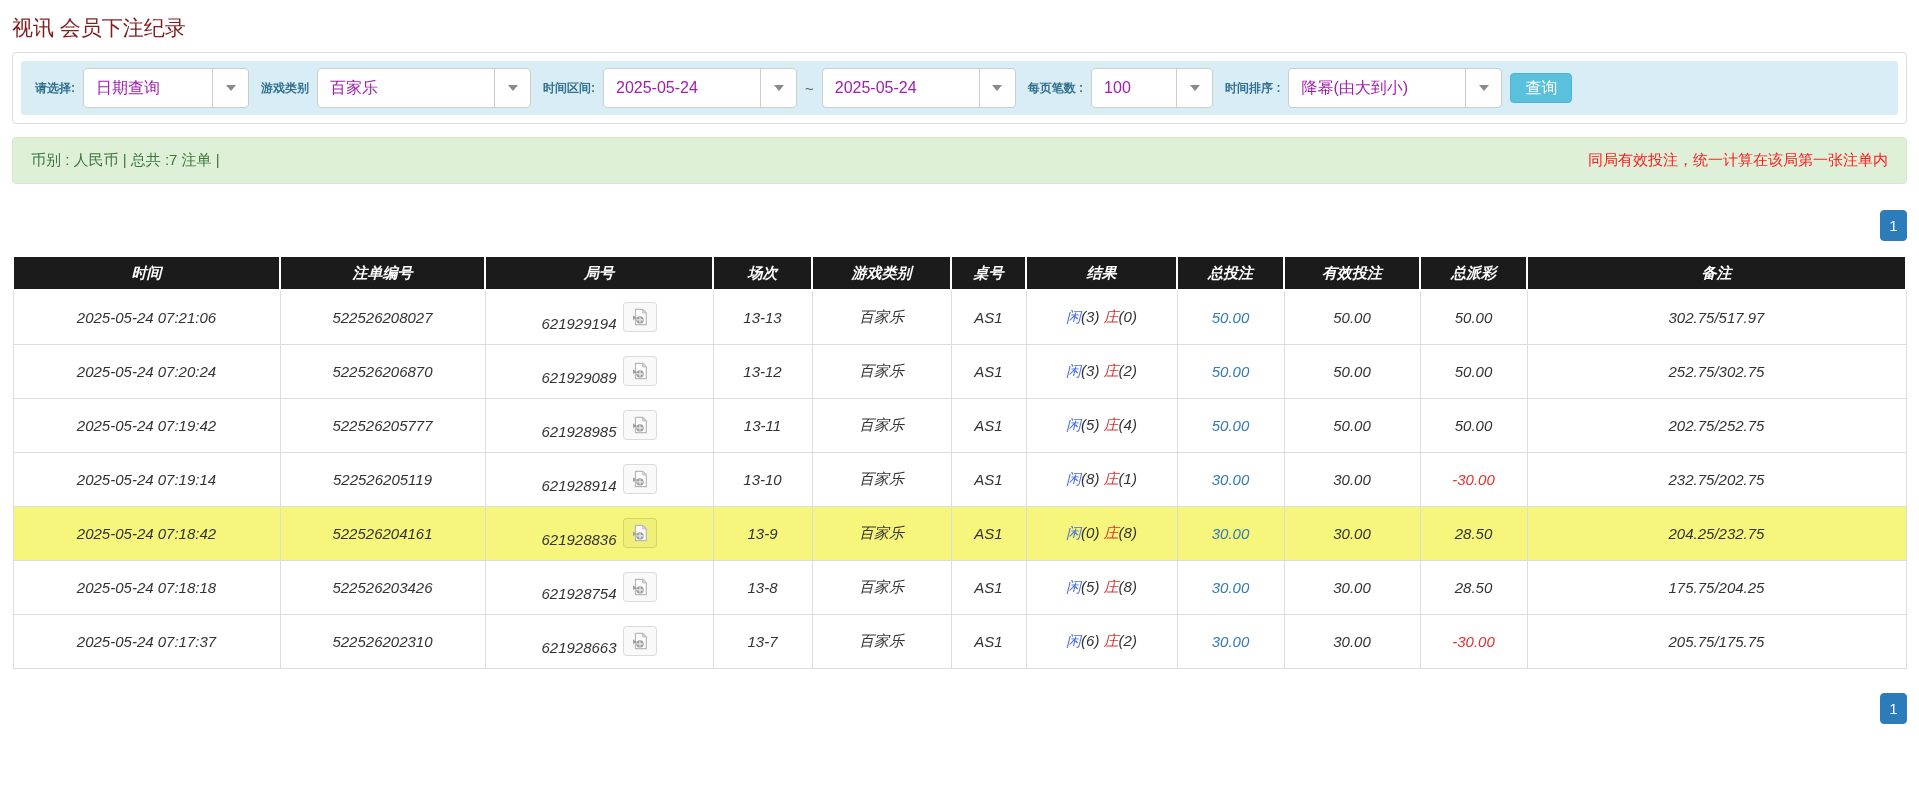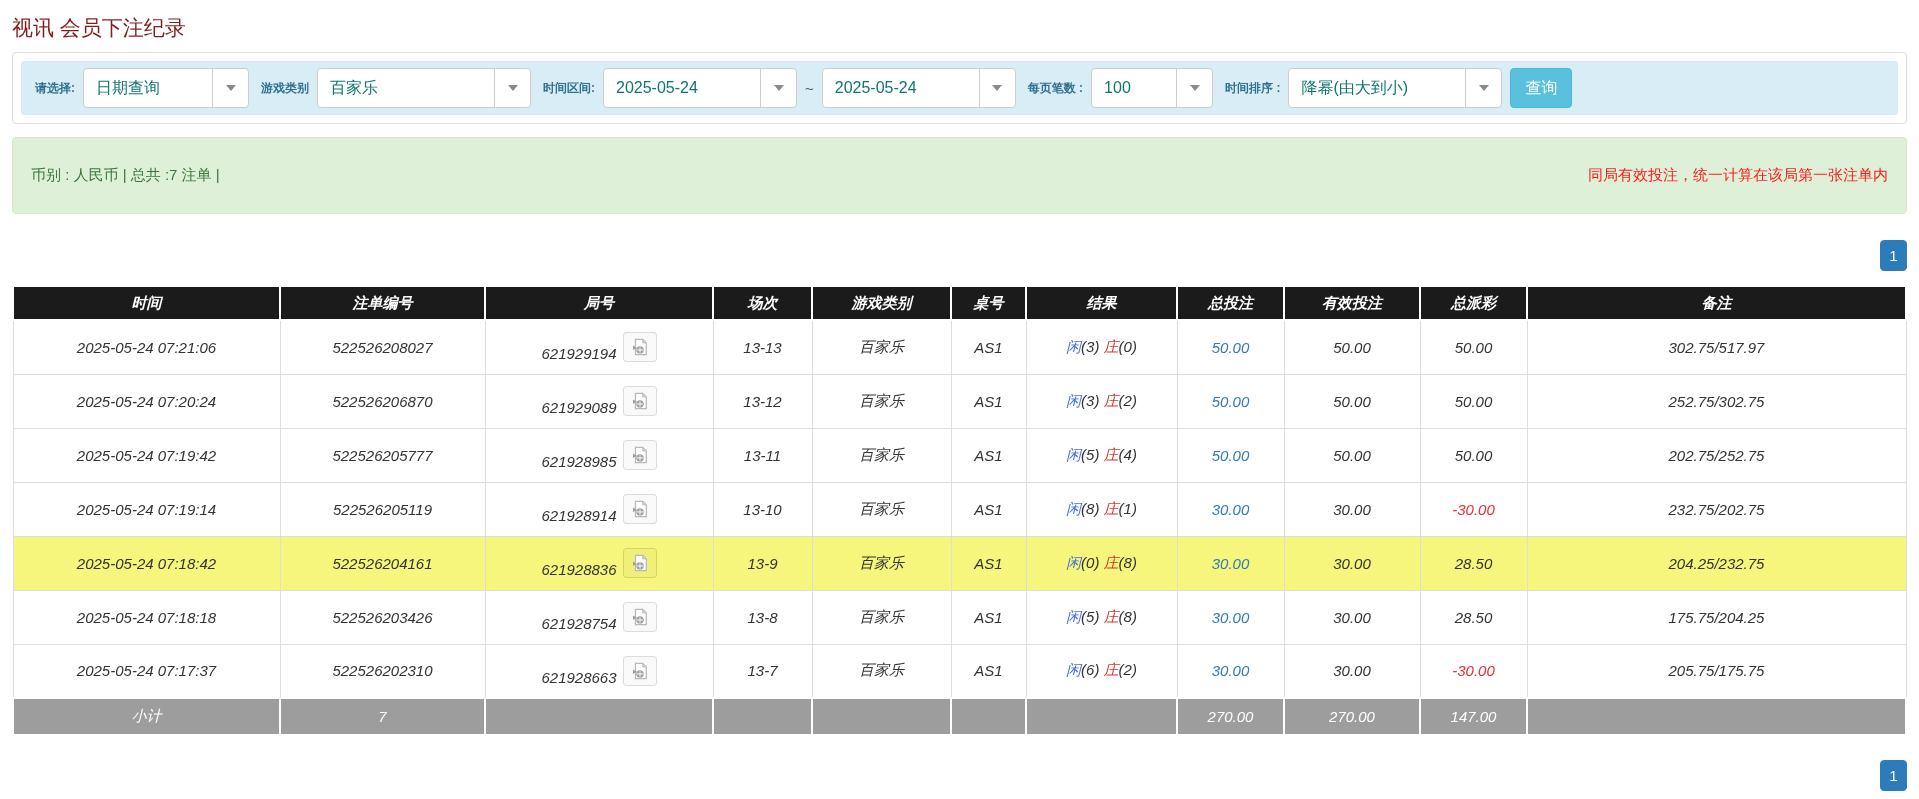--- a/index.html
+++ b/index.html
@@ -18,34 +18,34 @@
   .filter-panel { border: 1px solid #ddd; border-radius: 4px; padding: 8px; margin-bottom: 13px; background: #fff; }
   .filter-bar {
     background: var(--filter-bg); border-radius: 3px;
     padding: 7px 10px; display: flex; align-items: center; gap: 8px;
   }
   .filter-label { color: var(--label-blue); font-weight: bold; font-size: 12px; white-space: nowrap; margin-left: 4px; }
   .select {
     background: #fff; border: 1px solid #ccc; border-radius: 4px;
     height: 40px; display: inline-flex; align-items: stretch; cursor: pointer; overflow: hidden;
   }
-  .select-text { padding: 0 12px; display: flex; align-items: center; font-size: 16px; color: #0f766e; white-space: nowrap; flex: 1; }
+  .select-text { padding: 0 12px; display: flex; align-items: center; font-size: 16px; color: #a21caf; white-space: nowrap; flex: 1; }
   .select-caret { width: 36px; border-left: 1px solid #ccc; display: flex; align-items: center; justify-content: center; }
   .caret { width: 0; height: 0; border-left: 5px solid transparent; border-right: 5px solid transparent; border-top: 6px solid #8a8a8a; }
   .tilde { color: #555; font-size: 15px; }
   .search-btn {
     background: var(--accent-blue); border: 1px solid #46b8da; color: #fff;
-    font-size: 16px; height: 40px; padding: 0 14px; border-radius: 4px; cursor: pointer;
+    font-size: 16px; height: 30px; padding: 0 14px; border-radius: 4px; cursor: pointer;
     font-family: inherit;
   }
 
   
   .summary-bar {
     background: var(--summary-bg); border: 1px solid #d6e9c6; border-radius: 4px;
-    color: var(--summary-text); font-size: 15px; padding: 28px 18px;
+    color: var(--summary-text); font-size: 15px; padding: 13px 18px;
     display: flex; justify-content: space-between; align-items: center; margin-bottom: 26px;
   }
   .notice { color: var(--notice-red); }
 
   
   .pager { display: flex; justify-content: flex-end; margin-bottom: 14px; }
   .pager.bottom { margin: 24px 0 6px; }
   .pager-btn {
     background: var(--pager-blue); color: #fff; border: 1px solid var(--pager-blue);
     border-radius: 4px; min-width: 27px; height: 31px; font-size: 15px; cursor: pointer; font-family: inherit;
@@ -368,33 +368,20 @@
           <td>百家乐</td>
           <td>AS1</td>
           <td><span class="player">闲</span><span>(6) </span><span class="banker">庄</span><span>(2)</span></td>
           <td><a class="bet-link">30.00</a></td>
           <td>30.00</td>
           <td class="neg">-30.00</td>
           <td>205.75/175.75</td>
         </tr>
       </tbody>
     <tfoot>
-        <tr>
-          <td>小计</td>
-          <td>7</td>
-          <td></td>
-          <td></td>
-          <td></td>
-          <td></td>
-          <td></td>
-          <td>270.00</td>
-          <td>270.00</td>
-          <td>147.00</td>
-          <td></td>
-        </tr>
       </tfoot>
   </table>
 
   <div class="pager bottom">
     <button class="pager-btn">1</button>
   </div>
 
 </div>
 
 </body></html>

